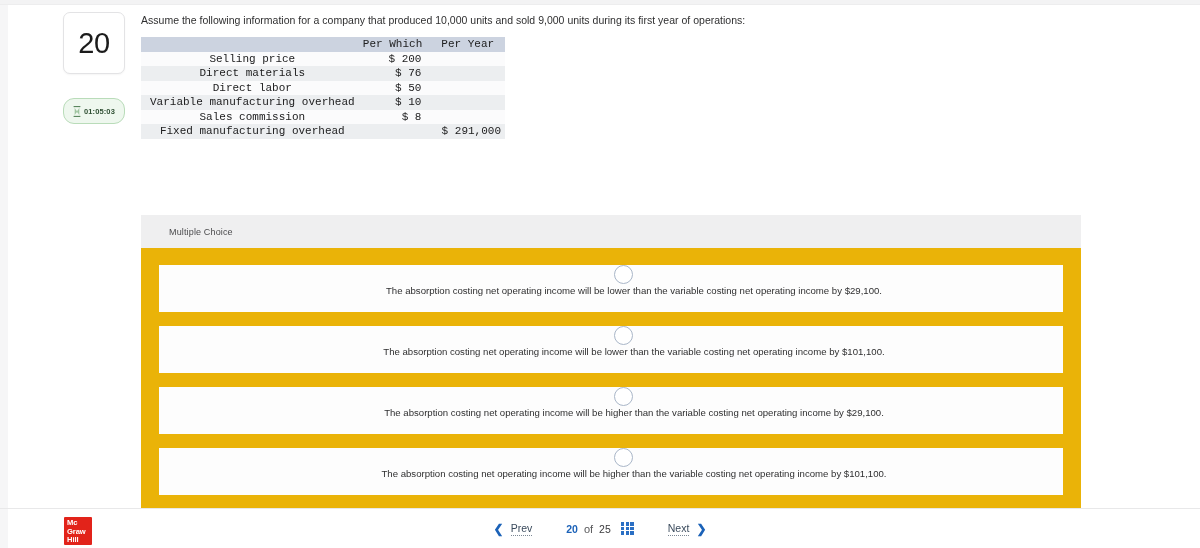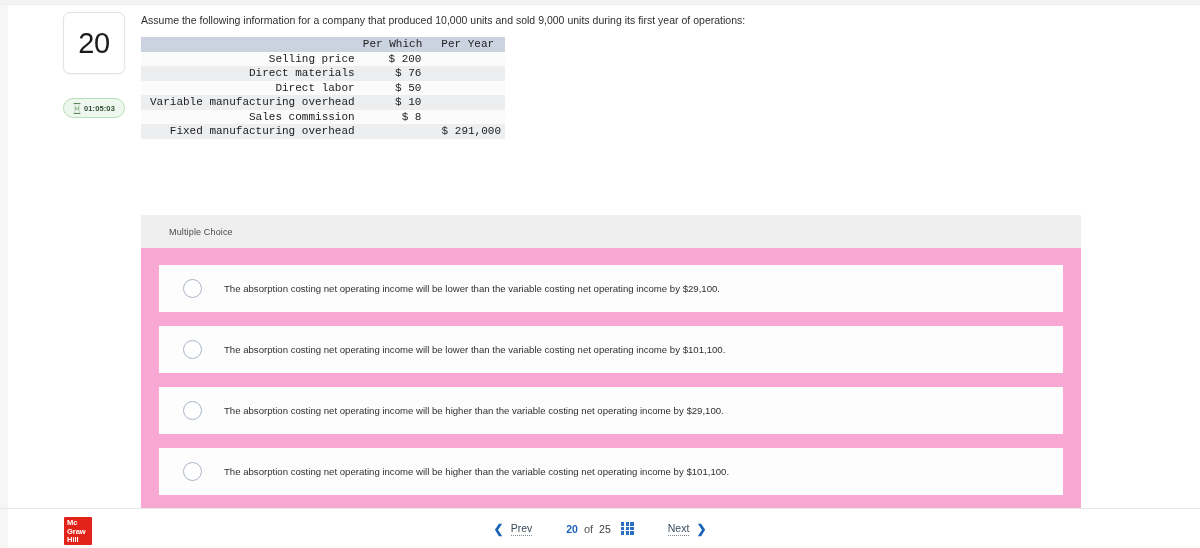--- a/index.html
+++ b/index.html
@@ -64,21 +64,21 @@
   .qnum-card .num {
     font-size: 29px;
     font-weight: 400;
     color: #1b1b1b;
     letter-spacing: -0.5px;
     line-height: 1;
   }
   .timer-pill {
     margin-top: 24px;
     width: 62px;
-    height: 20px;
+    height: 26px;
     background: #eef7ee;
     border: 1px solid #b9dcb9;
     border-radius: 11px;
     display: flex;
     align-items: center;
     justify-content: center;
     gap: 3px;
   }
   .timer-pill .hourglass {
     width: 8px; height: 11px;
@@ -127,40 +127,40 @@
   }
   .data-table thead th {
     background: #ccd3e0;
   }
   .data-table tbody tr.stripe td {
     background: #eceef0;
   }
   .data-table tbody tr td {
     background: #fbfbfc;
   }
-  .c-label { text-align: right; padding-left: 9px !important; width: 210px; }
+  .c-label { text-align: center; padding-left: 9px !important; width: 210px; }
   .c-unit  { text-align: right; width: 78px; padding-right: 9px !important; }
   .c-year  { text-align: right; width: 76px; padding-right: 4px !important; }
   .data-table thead th.c-unit,
   .data-table thead th.c-year { text-align: center; padding: 0 !important; }
 
   .question {
     margin-top: 16px;
     font-size: 10.5px;
     line-height: 14px;
     color: #2f2f30;
   }
 
   
   .answer-block {
     position: absolute;
     left: 141px;
     top: 210px;
     width: 940px;
-    background: #f9a8d4;
+    background: #eab308;
   }
   .answer-head {
     height: 33px;
     background: #efeff0;
     display: flex;
     align-items: center;
     padding-left: 28px;
   }
   .answer-head .mc-label {
     font-size: 9px;
@@ -173,20 +173,21 @@
     flex-direction: column;
     gap: 14px;
   }
   .option {
     background: #fdfdfd;
     height: 47px;
     display: flex;
     align-items: center;
     padding-left: 24px;
     cursor: pointer;
+    flex-direction: column;
   }
   .radio {
     width: 19px;
     height: 19px;
     border-radius: 50%;
     border: 1px solid #a9b6c8;
     background: #ffffff;
     flex: 0 0 auto;
   }
   .option-text {

